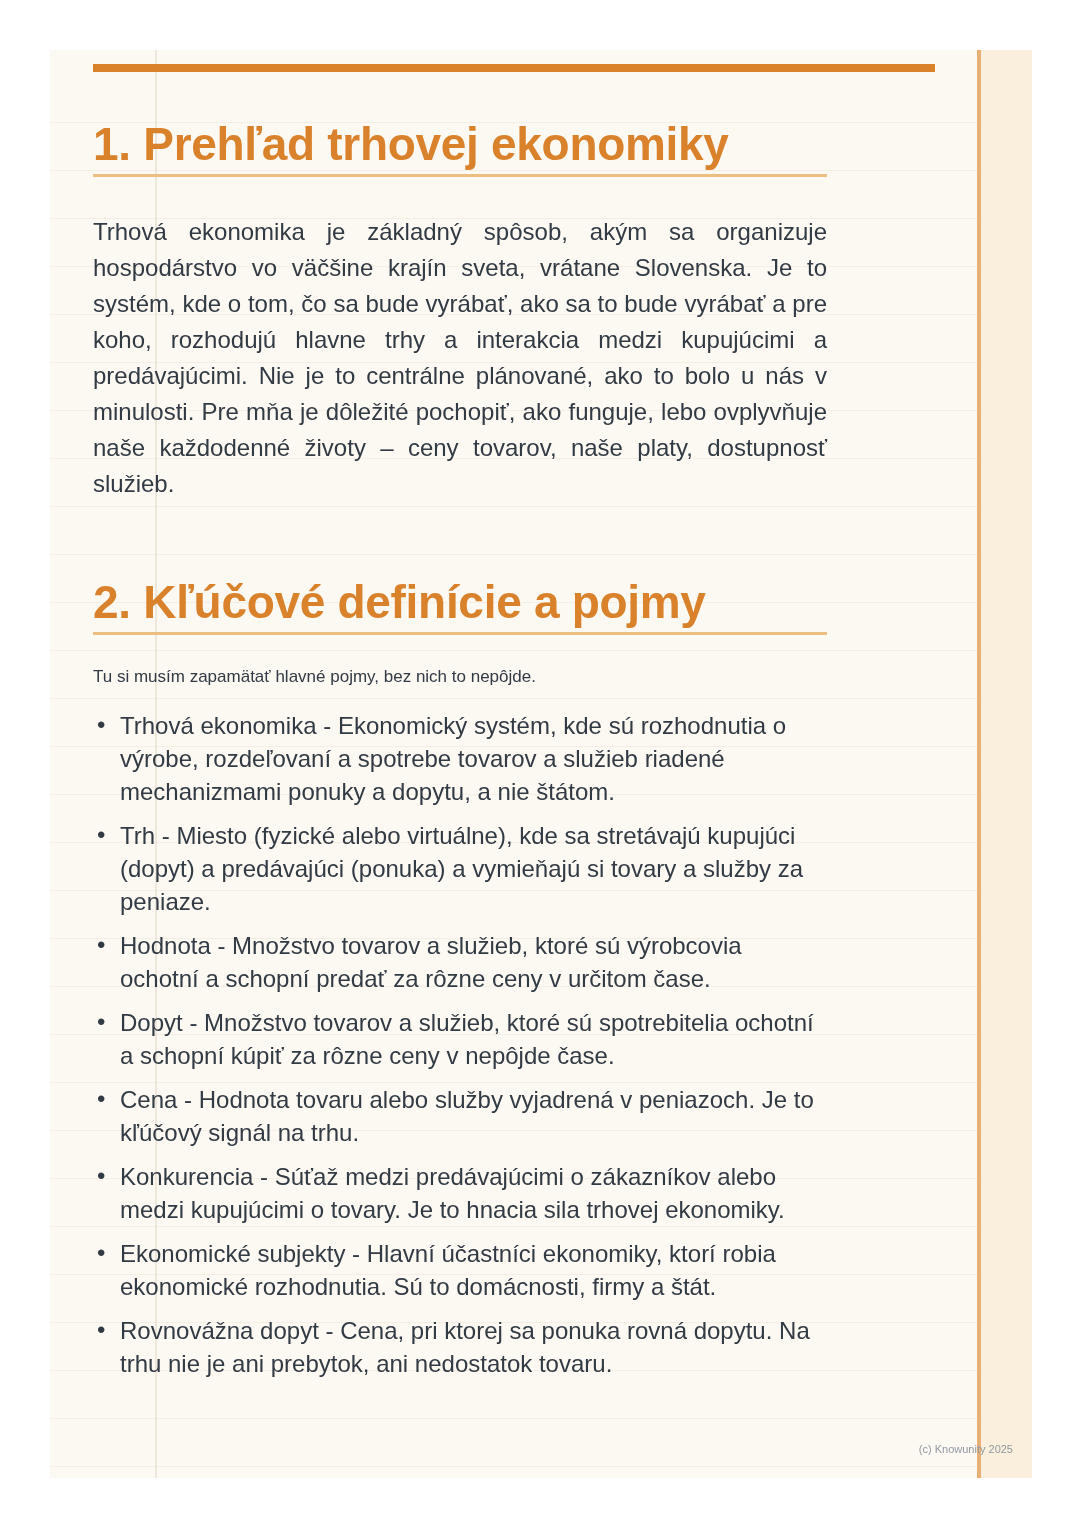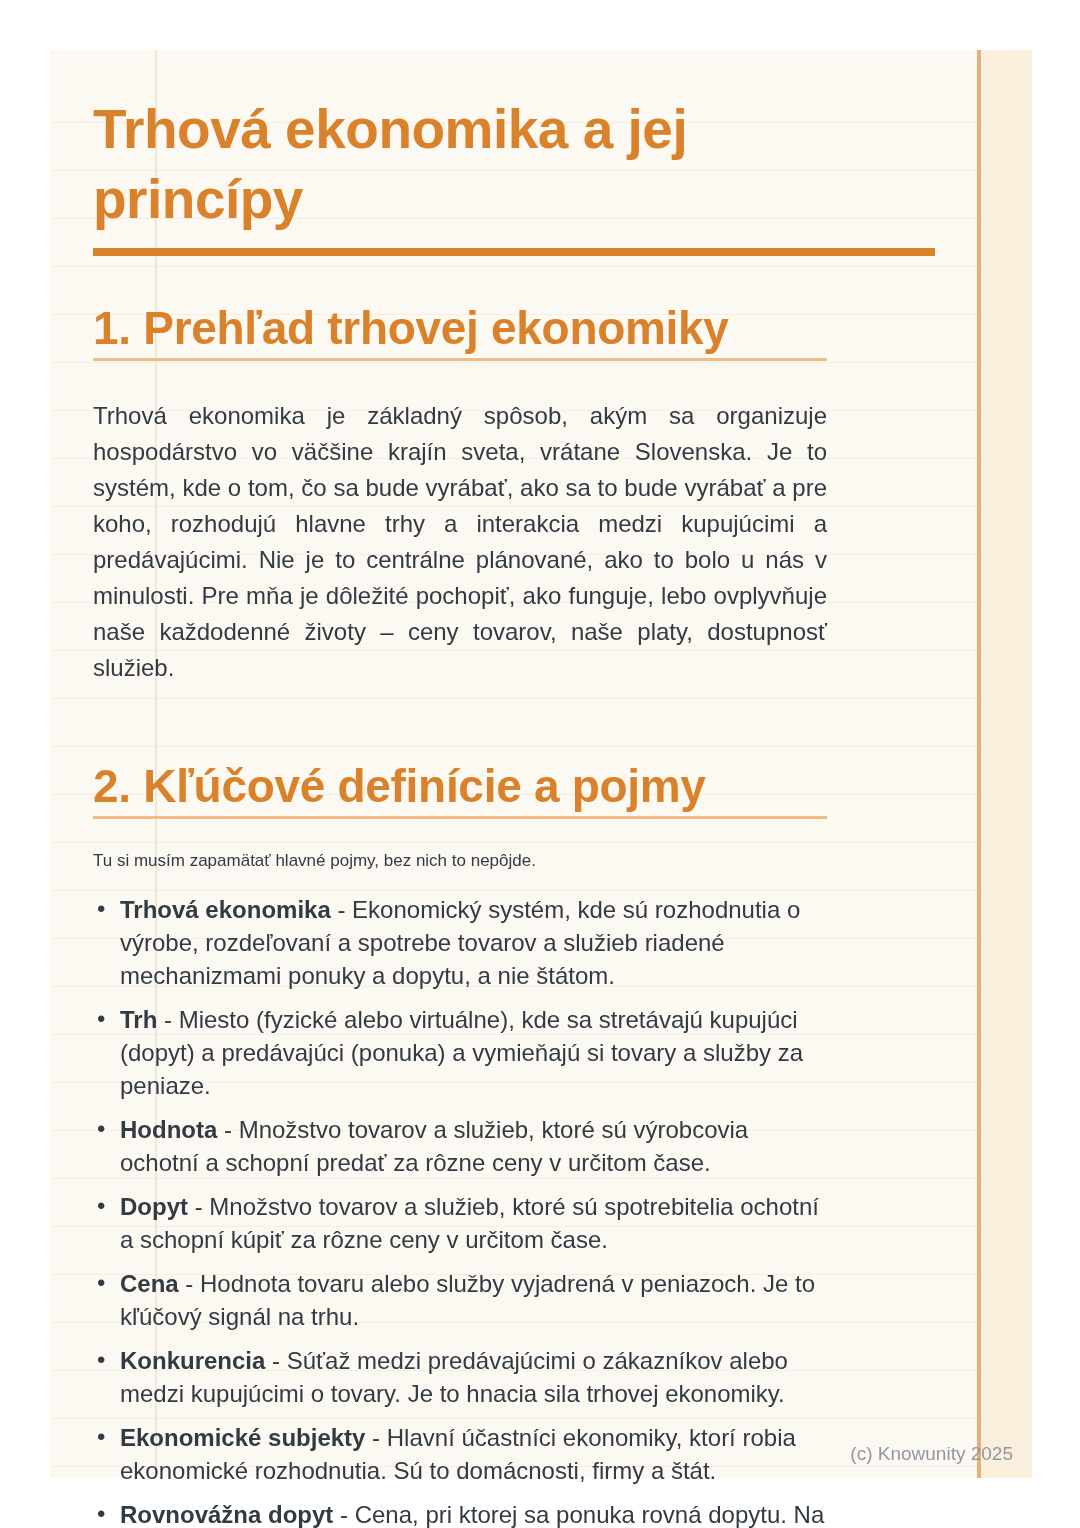--- a/index.html
+++ b/index.html
@@ -130,44 +130,43 @@
     margin-bottom: 11px;
   }
   ul.definitions li .bullet-dot {
     position: absolute;
     left: 4px;
     top: -1px;
     font-size: 24px;
     color: #323A43;
   }
   ul.definitions li .term {
-    font-weight: bold;
+    font-weight: normal;
     text-align: center;
   }
   .footer {
     position: absolute;
     top: 1393px;
     right: 19px;
-    font-size: 19px;
+    font-size: 11px;
     color: #9298A0;
     z-index: 2;
   }
 </style>
 </head>
 <body>
 
 <div class="canvas">
   <div class="paper">
     <div class="ruling"></div>
     <div class="margin-vline"></div>
     <div class="right-band"></div>
     <div class="right-line"></div>
 
     <div class="content">
-      <h1 class="doc-title">Trhová ekonomika a jej princípy</h1>
       <div class="title-rule"></div>
 
       <h2 class="section-heading">1. Prehľad trhovej ekonomiky</h2>
       <div class="h-rule"></div>
       <p class="para">Trhová ekonomika je základný spôsob, akým sa organizuje hospodárstvo vo väčšine krajín sveta, vrátane Slovenska. Je to systém, kde o tom, čo sa bude vyrábať, ako sa to bude vyrábať a pre koho, rozhodujú hlavne trhy a interakcia medzi kupujúcimi a predávajúcimi. Nie je to centrálne plánované, ako to bolo u nás v minulosti. Pre mňa je dôležité pochopiť, ako funguje, lebo ovplyvňuje naše každodenné životy – ceny tovarov, naše platy, dostupnosť služieb.</p>
 
       <h2 class="section-heading second">2. Kľúčové definície a pojmy</h2>
       <div class="h-rule"></div>
       <p class="intro">Tu si musím zapamätať hlavné pojmy, bez nich to nepôjde.</p>
 
@@ -183,21 +182,21 @@
           <span class="def">- Miesto (fyzické alebo virtuálne), kde sa stretávajú kupujúci (dopyt) a predávajúci (ponuka) a vymieňajú si tovary a služby za peniaze.</span>
         </li>
         <li>
           <span class="bullet-dot">•</span>
           <span class="term">Hodnota</span>
           <span class="def">- Množstvo tovarov a služieb, ktoré sú výrobcovia ochotní a schopní predať za rôzne ceny v určitom čase.</span>
         </li>
         <li>
           <span class="bullet-dot">•</span>
           <span class="term">Dopyt</span>
-          <span class="def">- Množstvo tovarov a služieb, ktoré sú spotrebitelia ochotní a schopní kúpiť za rôzne ceny v určitom čase.</span>
+          <span class="def">- Množstvo tovarov a služieb, ktoré sú spotrebitelia ochotní a schopní kúpiť za rôzne ceny v nepôjde čase.</span>
         </li>
         <li>
           <span class="bullet-dot">•</span>
           <span class="term">Cena</span>
           <span class="def">- Hodnota tovaru alebo služby vyjadrená v peniazoch. Je to kľúčový signál na trhu.</span>
         </li>
         <li>
           <span class="bullet-dot">•</span>
           <span class="term">Konkurencia</span>
           <span class="def">- Súťaž medzi predávajúcimi o zákazníkov alebo medzi kupujúcimi o tovary. Je to hnacia sila trhovej ekonomiky.</span>

